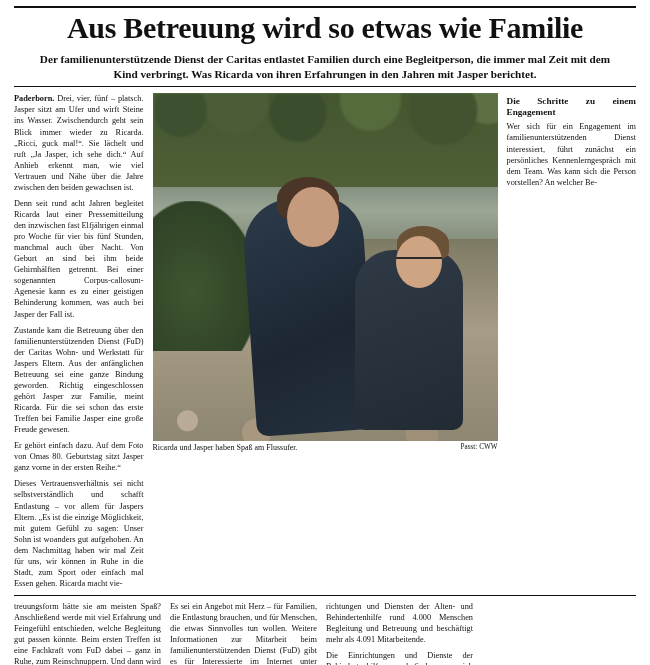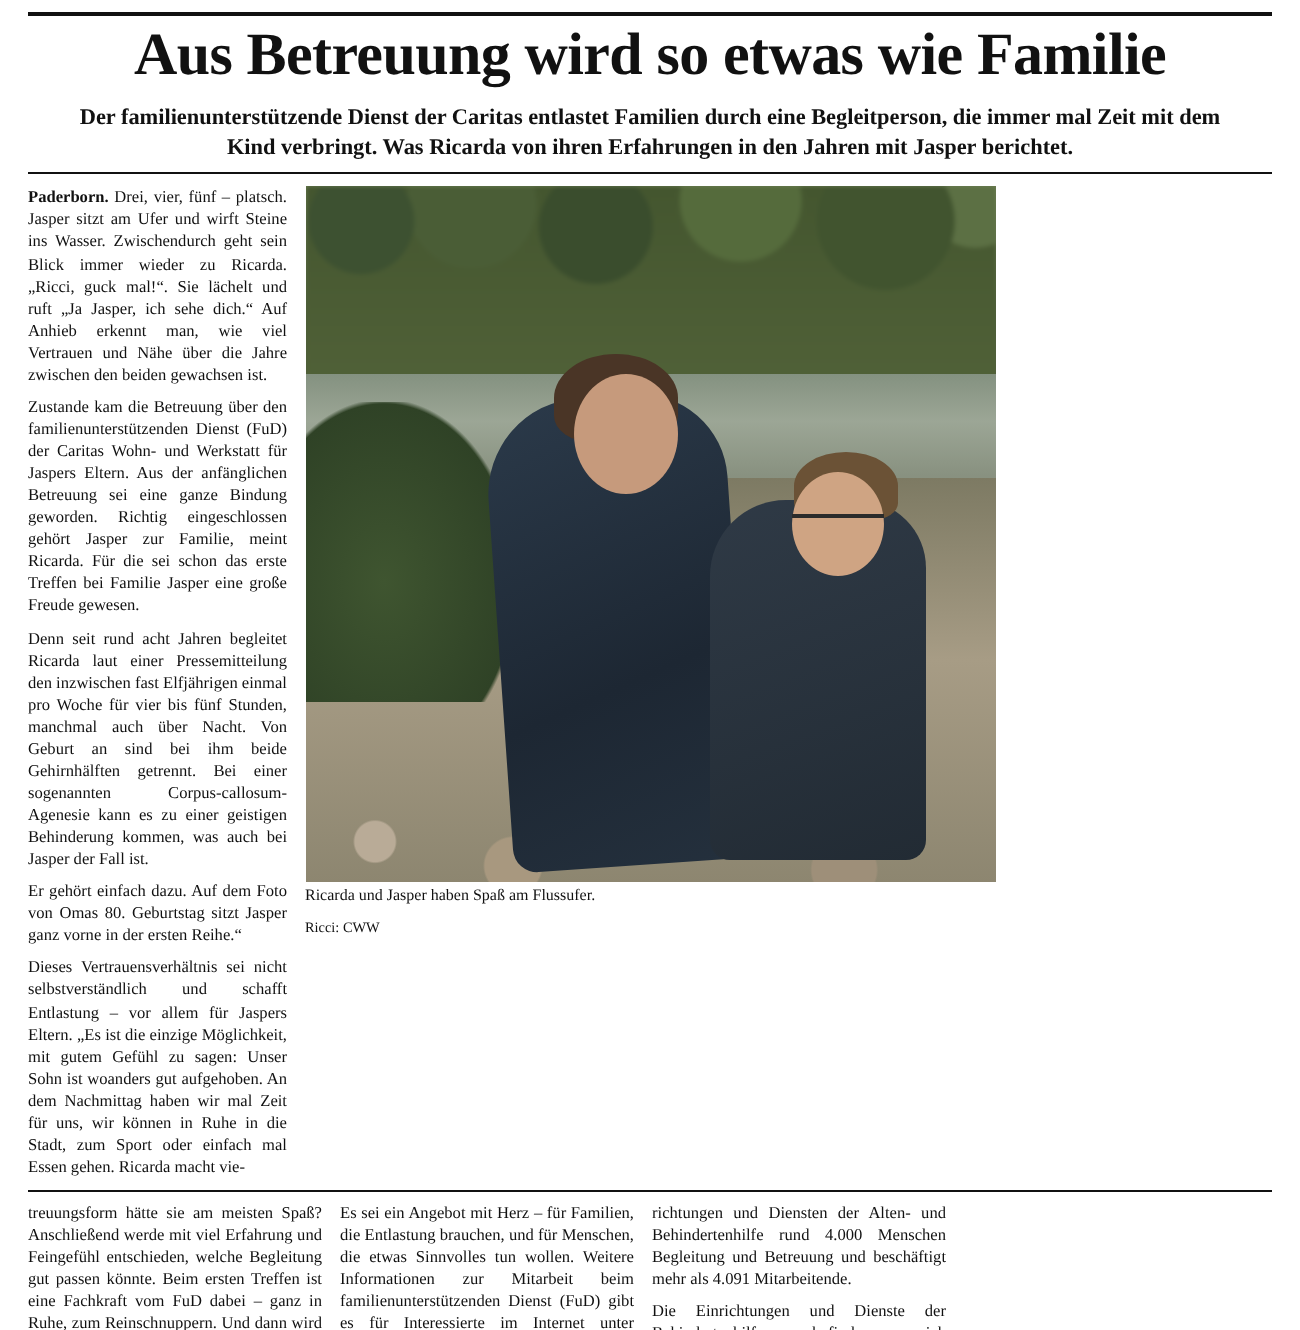--- a/index.html
+++ b/index.html
@@ -162,21 +162,20 @@
     right: 16%; top: 47%; width: 46px; height: 12px;
     border-top: 2px solid #2b2b2b;
   }
   .caption {
     font-size: 8px;
     line-height: 1.3;
     margin-top: 2px;
     display: flex;
     justify-content: space-between;
     gap: 6px;
-    flex-direction: column;
   }
   .caption .credit {
     white-space: nowrap;
     font-size: 7.2px;
   }
   .rule-mid {
     border-top: 1px solid #111;
     width: 622px;
     margin: 6px auto 5px auto;
   }
@@ -202,22 +201,22 @@
   <h1 class="headline">Aus Betreuung wird so etwas wie Familie</h1>
 
   <div class="standfirst">Der familienunterstützende Dienst der Caritas entlastet Familien durch eine Begleitperson, die immer mal Zeit mit dem Kind verbringt. Was Ricarda von ihren Erfahrungen in den Jahren mit Jasper berichtet.</div>
 
   <div class="rule-under-standfirst"></div>
 
   <div class="top-area">
 
     <div class="col">
       <p><span class="dateline">Paderborn.</span> <span>Drei, vier, fünf – platsch. Jasper sitzt am Ufer und wirft Steine ins Wasser. Zwischendurch geht sein Blick immer wieder zu Ricarda. „Ricci, guck mal!“. Sie lächelt und ruft „Ja Jasper, ich sehe dich.“ Auf Anhieb erkennt man, wie viel Vertrauen und Nähe über die Jahre zwischen den beiden gewachsen ist.</span></p>
+      <p>Denn seit rund acht Jahren begleitet Ricarda laut einer Pressemitteilung den inzwischen fast Elfjährigen einmal pro Woche für vier bis fünf Stunden, manchmal auch über Nacht. Von Geburt an sind bei ihm beide Gehirnhälften getrennt. Bei einer sogenannten Corpus-callosum-Agenesie kann es zu einer geistigen Behinderung kommen, was auch bei Jasper der Fall ist.</p>
       <p>Zustande kam die Betreuung über den familienunterstützenden Dienst (FuD) der Caritas Wohn- und Werkstatt für Jaspers Eltern. Aus der anfänglichen Betreuung sei eine ganze Bindung geworden. Richtig eingeschlossen gehört Jasper zur Familie, meint Ricarda. Für die sei schon das erste Treffen bei Familie Jasper eine große Freude gewesen.</p>
-      <p>Denn seit rund acht Jahren begleitet Ricarda laut einer Pressemitteilung den inzwischen fast Elfjährigen einmal pro Woche für vier bis fünf Stunden, manchmal auch über Nacht. Von Geburt an sind bei ihm beide Gehirnhälften getrennt. Bei einer sogenannten Corpus-callosum-Agenesie kann es zu einer geistigen Behinderung kommen, was auch bei Jasper der Fall ist.</p>
       <p>Er gehört einfach dazu. Auf dem Foto von Omas 80. Geburtstag sitzt Jasper ganz vorne in der ersten Reihe.“</p>
       <p class="tight">Dieses Vertrauensverhältnis sei nicht selbstverständlich und schafft Entlastung – vor allem für Jaspers Eltern. „Es ist die einzige Möglichkeit, mit gutem Gefühl zu sagen: Unser Sohn ist woanders gut aufgehoben. An dem Nachmittag haben wir mal Zeit für uns, wir können in Ruhe in die Stadt, zum Sport oder einfach mal Essen gehen. Ricarda macht vie-</p>
     </div>
 
     <div class="photo-wrap">
       <div class="photo">
         <div class="sky"></div>
         <div class="foliage"></div>
         <div class="water"></div>
         <div class="ground"></div>
@@ -225,25 +224,27 @@
         <div class="woman"></div>
         <div class="woman-hair"></div>
         <div class="woman-head"></div>
         <div class="boy"></div>
         <div class="boy-hair"></div>
         <div class="boy-head"></div>
         <div class="glasses"></div>
       </div>
       <div class="caption">
         <span>Ricarda und Jasper haben Spaß am Flussufer.</span>
-        <span class="credit">Ricci: CWW</span>
+        <span class="credit">Passt: CWW</span>
       </div>
     </div>
 
     <div class="col">
+      <div class="subhead">Die Schritte zu einem Engagement</div>
+      <p class="tight">Wer sich für ein Engagement im familienunterstützenden Dienst interessiert, führt zunächst ein persönliches Kennenlerngespräch mit dem Team. Was kann sich die Person vorstellen? An welcher Be-</p>
     </div>
 
   </div>
 
   <div class="rule-mid"></div>
 
   <div class="bottom-area">
     <div class="col" style="width:147px">
       <p class="tight">treuungsform hätte sie am meisten Spaß? Anschließend werde mit viel Erfahrung und Feingefühl entschieden, welche Begleitung gut passen könnte. Beim ersten Treffen ist eine Fachkraft vom FuD dabei – ganz in Ruhe, zum Reinschnuppern. Und dann wird gemeinsam entschieden: Passt das? Möchten wir weitermachen? Entscheiden sich die beiden Parteien für eine Betreuung, dann erhält die betreuende Person für ihre Tätigkeit eine Aufwandsentschädigung.</p>
     </div>

